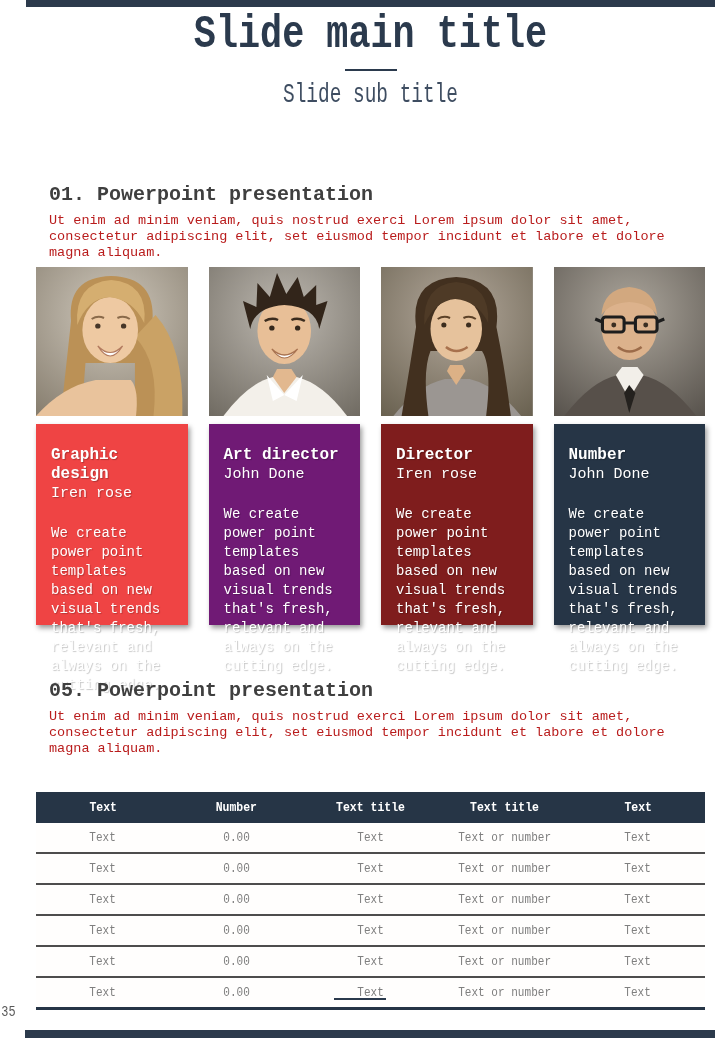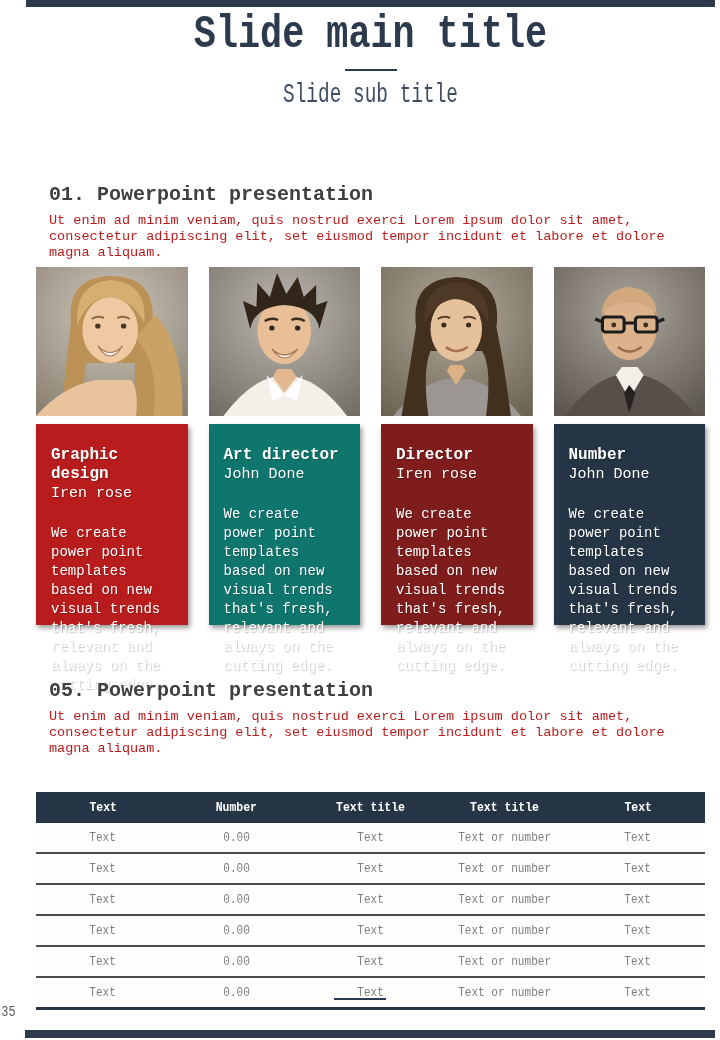--- a/index.html
+++ b/index.html
@@ -98,21 +98,21 @@
           <path d="M0 149 Q26 119 58 113 L92 113 Q100 122 97 149 Z" fill="#e9c39c"></path>
           <ellipse cx="72" cy="63" rx="27" ry="33" fill="#eec9a2"></ellipse>
           <path d="M40 58 Q37 16 73 13 Q109 16 105 56 Q94 32 70 30 Q50 32 40 58 Z" fill="#d5ae70"></path>
           <path d="M54 52 Q60 48 66 51" stroke="#8a6a4a" stroke-width="2" fill="none"></path>
           <path d="M79 51 Q85 48 91 52" stroke="#8a6a4a" stroke-width="2" fill="none"></path>
           <circle cx="60" cy="59" r="2.6" fill="#463628"></circle>
             <circle cx="85" cy="59" r="2.6" fill="#463628"></circle>
           <path d="M60 79 Q72 92 84 79 Q72 99 60 79 Z" fill="#fdfdfd" stroke="#b37b5f" stroke-width="1.2"></path>
         </svg>
       </div>
-      <div class="card" style="background: #b91c1c;">
+      <div class="card" style="background: #ef4444;">
         <div class="role">Graphic design</div>
         <div class="name">Iren rose</div>
         <p class="cbody">We create power point templates based on new visual trends that's fresh, relevant and always on the cutting edge.</p>
       </div>
     </div>
 
     <div class="col">
       <div class="photo">
         <svg viewBox="0 0 147 149" preserveAspectRatio="none">
           <defs>
@@ -128,21 +128,21 @@
             <path d="M91 108 L73 128 L85 134 Z" fill="#ffffff"></path>
           <ellipse cx="73" cy="64" rx="26" ry="33" fill="#e8bf97"></ellipse>
           <path d="M40 62 L33 34 L46 40 L47 16 L59 30 L66 6 L75 27 L86 10 L92 30 L104 18 L104 38 L115 34 L107 62 Q104 40 73 38 Q44 40 40 62 Z" fill="#32251a"></path>
           <path d="M54 54 Q61 50 67 53" stroke="#3b2c1e" stroke-width="2.4" fill="none"></path>
           <path d="M80 53 Q86 50 93 54" stroke="#3b2c1e" stroke-width="2.4" fill="none"></path>
           <circle cx="61" cy="61" r="2.6" fill="#33271c"></circle>
             <circle cx="86" cy="61" r="2.6" fill="#33271c"></circle>
           <path d="M61 82 Q73 94 86 82 Q73 100 61 82 Z" fill="#fdfdfd" stroke="#a8724f" stroke-width="1.2"></path>
         </svg>
       </div>
-      <div class="card" style="background: #0f766e;">
+      <div class="card" style="background: #701a75;">
         <div class="role">Art director</div>
         <div class="name">John Done</div>
         <p class="cbody">We create power point templates based on new visual trends that's fresh, relevant and always on the cutting edge.</p>
       </div>
     </div>
 
     <div class="col">
       <div class="photo">
         <svg viewBox="0 0 147 149" preserveAspectRatio="none">
           <defs>

